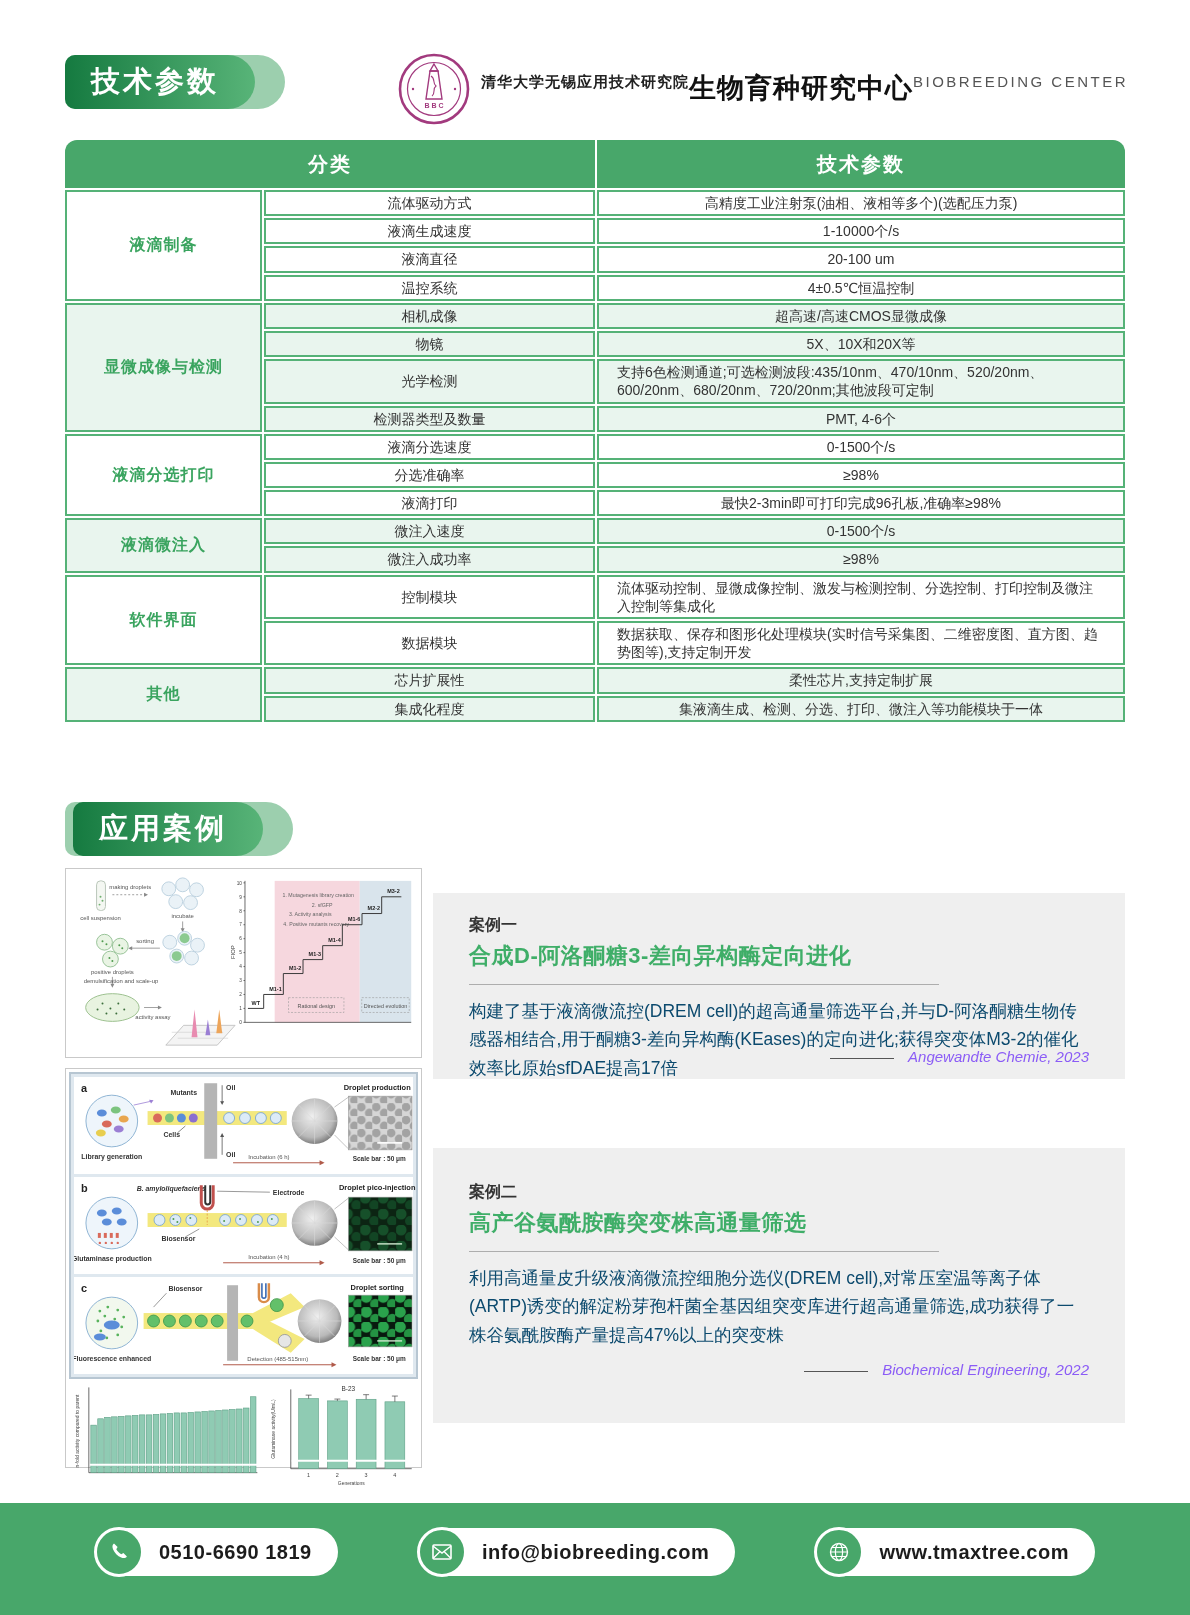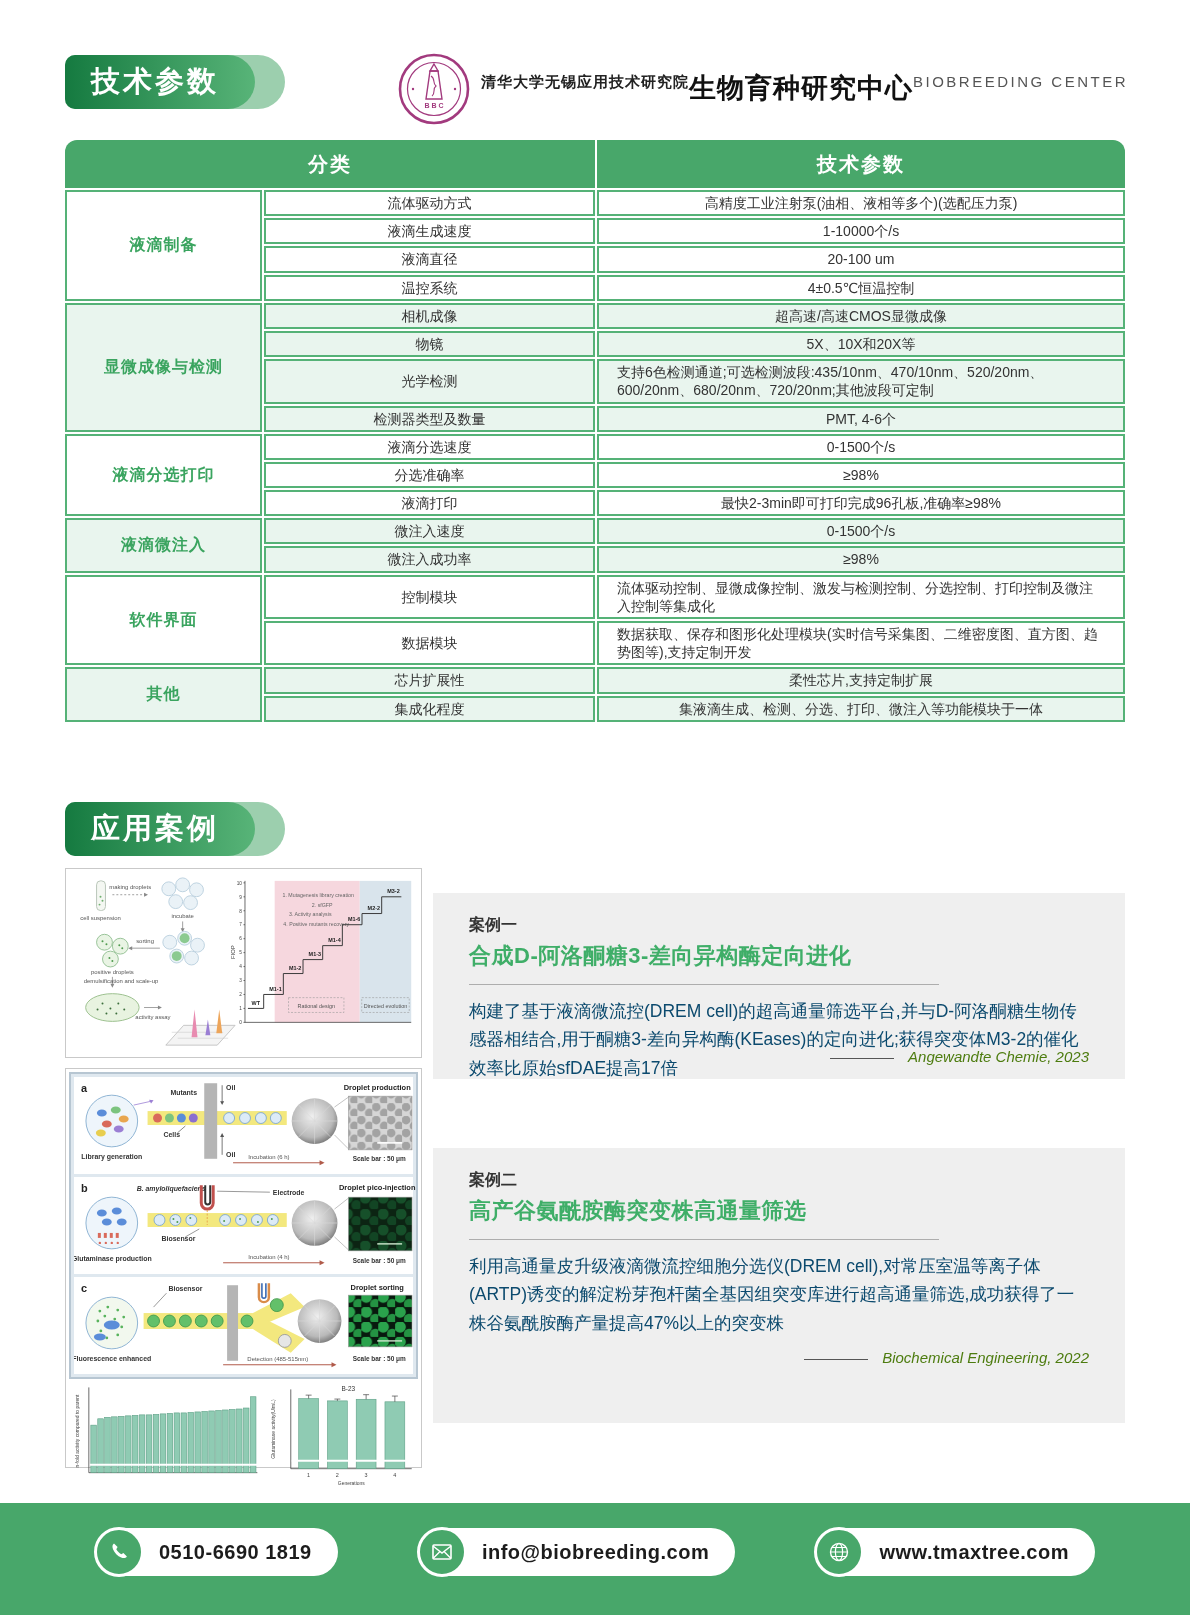--- a/index.html
+++ b/index.html
@@ -18,21 +18,21 @@
   .page{position:relative;width:1190px;height:1615px;background:#fff;overflow:hidden;}
 
   
   .badge{position:absolute;height:54px;}
   .badge .echo{position:absolute;left:0;top:0;height:100%;width:calc(100% + 30px);
     background:var(--echo);border-radius:10px 27px 27px 10px;}
   .badge .front{position:relative;height:100%;background:linear-gradient(90deg,var(--green-dark),var(--green-mid));
     border-radius:10px 27px 27px 10px;color:#fff;font-size:29px;font-weight:bold;
     display:flex;align-items:center;padding:0 36px 0 26px;letter-spacing:3px;}
   #badge-tech{left:65px;top:55px;}
-  #badge-apps{left:65px;top:802px;}
+  #badge-apps{left:65px;top:802px;padding-left:8px;}
 
   
   .logo{position:absolute;top:52px;right:62px;display:flex;align-items:center;gap:10px;}
   .logo-text{display:flex;flex-direction:row;}
   .logo-l1{font-size:15px;font-weight:bold;color:#222;letter-spacing:1px;}
   .logo-l2{font-size:27px;font-weight:bold;color:#111;letter-spacing:1px;line-height:1.15;}
   .logo-l3{font-size:15px;color:#555;letter-spacing:2.5px;}
 
   
   .spec-table{position:absolute;left:65px;top:140px;width:1060px;
@@ -47,26 +47,26 @@
   .cat{color:var(--green-text);font-weight:bold;font-size:16px;letter-spacing:1px;}
   .t{background:var(--tint);}
 
   
   .case-fig{position:absolute;border:1px solid #c9c9c9;background:#fff;}
   #fig1{left:65px;top:868px;width:357px;height:190px;}
   #fig2{left:65px;top:1068px;width:357px;height:400px;padding:3px;}
   .case-text{position:absolute;left:433px;width:692px;background:var(--gray-block);
     padding:22px 36px;}
   #text1{top:893px;height:186px;}
-  #text2{top:1148px;height:275px;padding-top:22px;}
+  #text2{top:1148px;height:275px;padding-top:34px;}
   .case-label{font-size:16px;font-weight:bold;color:#333;}
   .case-title{font-size:22px;font-weight:bold;color:#3fae68;margin-top:5px;letter-spacing:0.5px;}
   .case-divider{border:none;border-top:1px solid #adadad;width:470px;margin:13px 0 12px 0;}
   .case-body{font-size:17.5px;color:#0c4a6e;line-height:1.62;}
-  .case-cite{text-align:right;font-size:15px;color:#4d7c0f;margin-top:12px;white-space:nowrap;}
+  .case-cite{text-align:right;font-size:15px;color:#8b5cf6;margin-top:12px;white-space:nowrap;}
   #text1 .case-cite{position:absolute;right:36px;bottom:14px;margin:0;}
   .cite-dash{display:inline-block;width:64px;border-top:1.5px solid #555;vertical-align:middle;margin-right:14px;}
   .case-cite em{font-style:italic;}
 
   
   .panels-frame{border:2px solid #b7c6d2;background:#dfe8ef;padding:3px;
     display:flex;flex-direction:column;gap:3px;}
   .panel{background:#fff;}
   .fig2-charts{display:flex;align-items:flex-end;padding:2px 2px 0 2px;gap:6px;}
 

